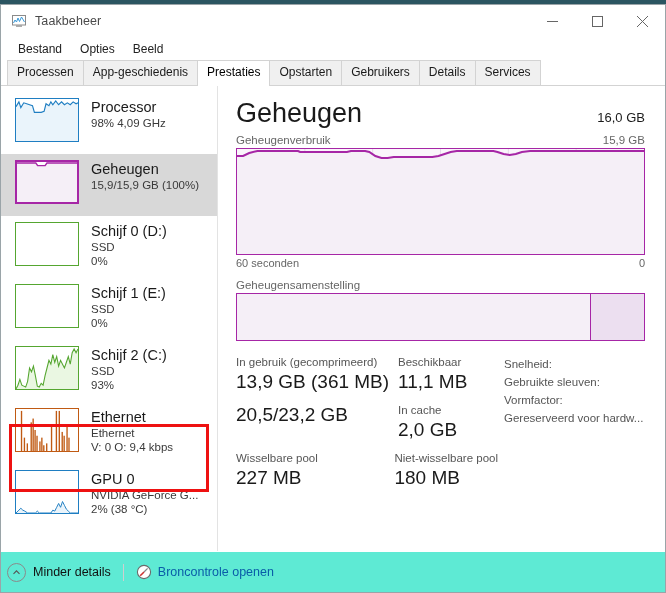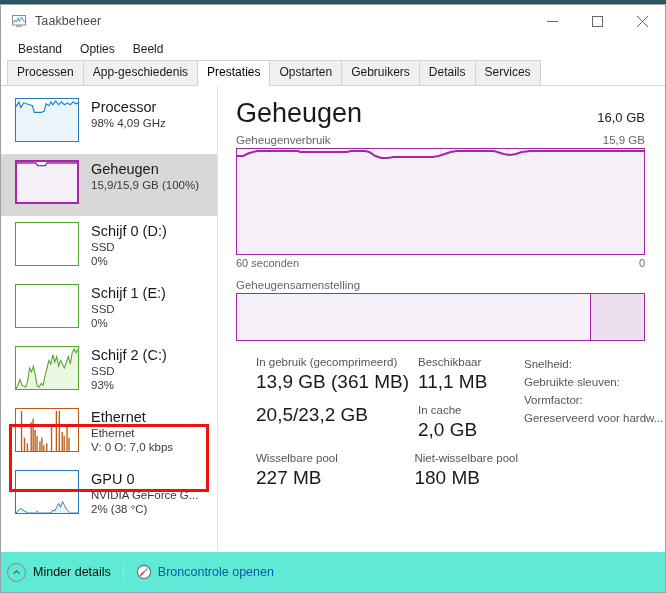--- a/index.html
+++ b/index.html
@@ -238,21 +238,21 @@
     border-right: 1px solid #a626a6;
     box-sizing: border-box;
   }
   #comp-free { background: #ecdff0; flex: 1; }
 
   
   #stats {
     display: flex;
     margin-top: 14px;
   }
-  #stats-left { width: 262px; flex: none; margin-left: 20px; }
+  #stats-left { width: 262px; flex: none; }
   .stat-row { display: flex; margin-bottom: 9px; }
   .stat-cell { }
   .stat-label {
     font-size: 11.5px;
     color: #555;
     line-height: 15px;
     white-space: nowrap;
   }
   .stat-value {
     font-size: 19px;
@@ -446,21 +446,21 @@
               <rect x="47" y="24" width="1.4" height="20"></rect>
               <rect x="49" y="28" width="1.4" height="16"></rect>
               <rect x="52" y="18" width="1.4" height="26"></rect>
               <rect x="54" y="30" width="1.4" height="14"></rect>
             </g>
           </svg>
         </div>
         <div class="side-text">
           <div class="side-title">Ethernet</div>
           <div class="side-sub">Ethernet</div>
-          <div class="side-sub">V: 0 O: 7,0 kbps</div>
+          <div class="side-sub">V: 0 O: 9,4 kbps</div>
         </div>
       </div>
 
       <div class="side-item">
         <div class="thumb" style="border:1px solid #1f7ec2;">
           <svg viewBox="0 0 64 44" preserveAspectRatio="none">
             <polygon fill="#eaf4fb" points="0,44 3,41 5,39 7,41 9,42 12,44 20,44 22,42 24,44 36,44 38,41 40,42 42,38 44,34 46,38 48,32 50,36 52,40 54,42 56,44 64,44"></polygon>
             <polyline fill="none" stroke="#1f7ec2" stroke-width="1" points="0,44 3,41 5,39 7,41 9,42 12,44 20,44 22,42 24,44 36,44 38,41 40,42 42,38 44,34 46,38 48,32 50,36 52,40 54,42 56,44 64,44"></polyline>
           </svg>
         </div>

